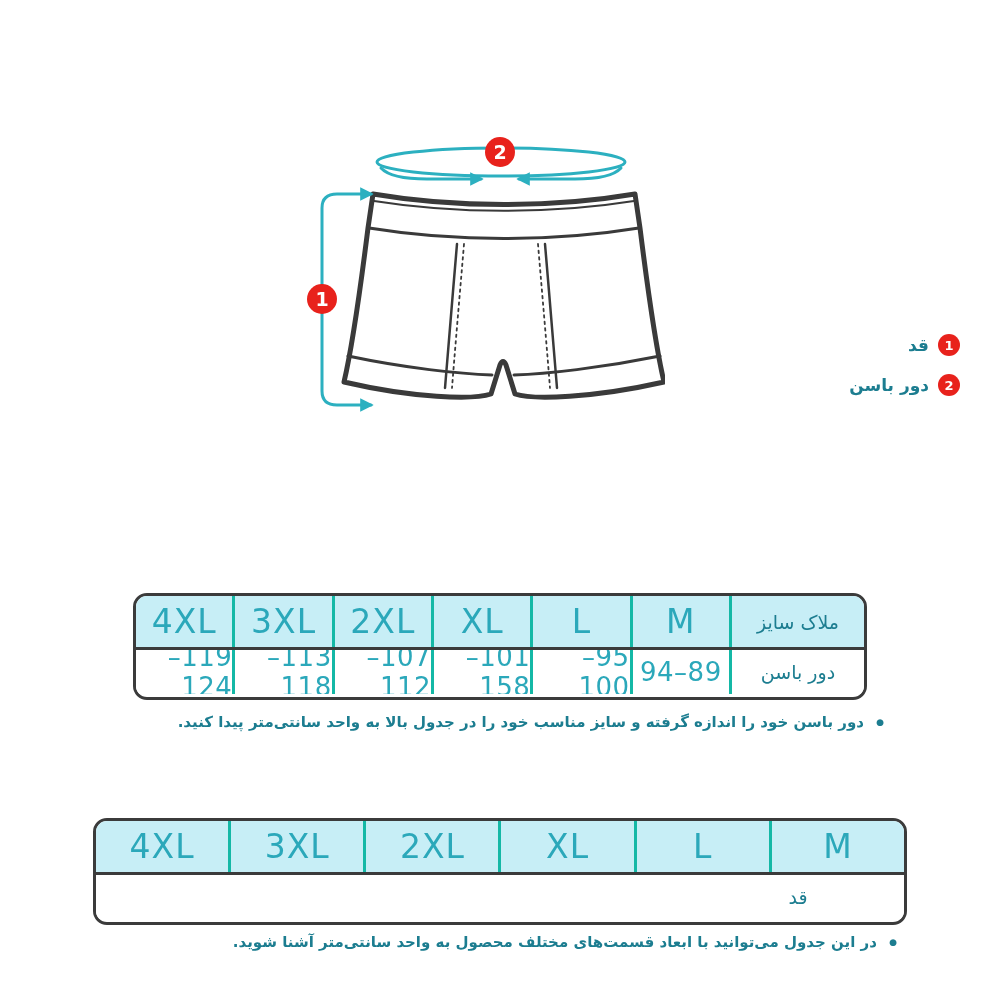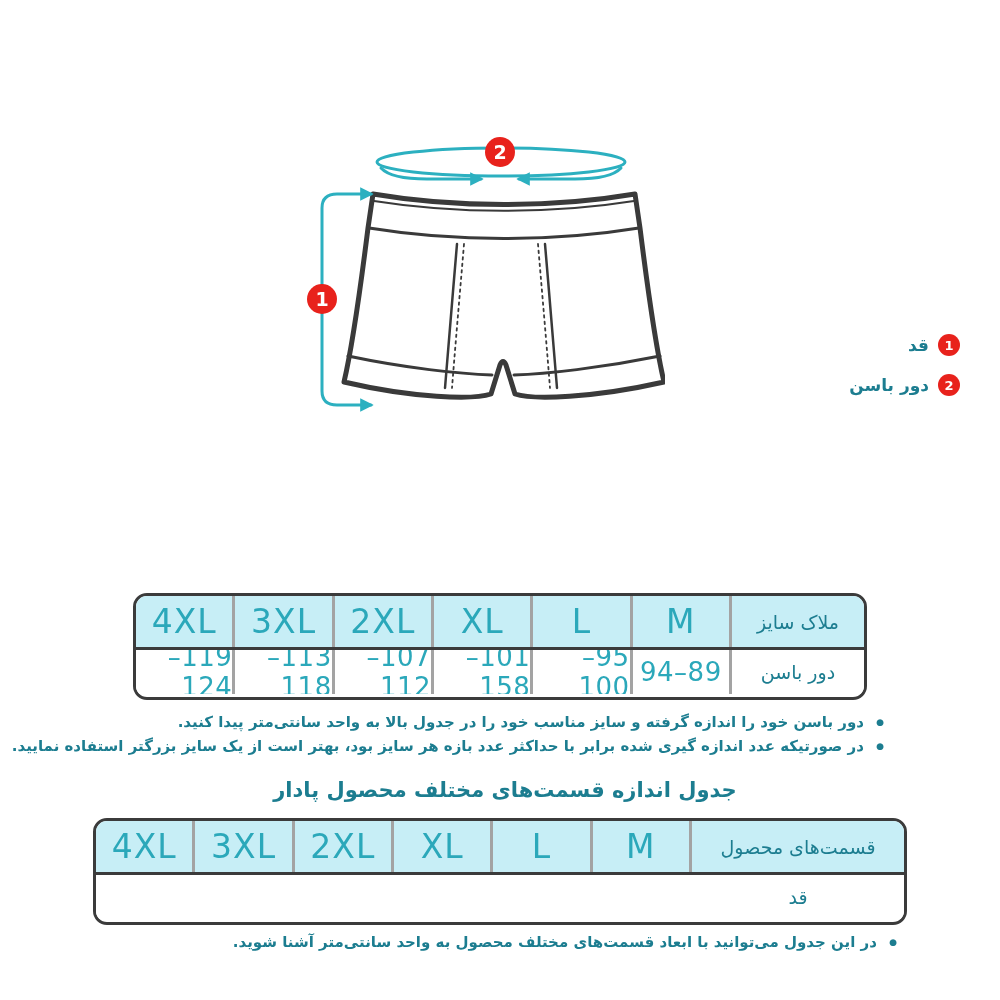--- a/index.html
+++ b/index.html
@@ -23,21 +23,21 @@
   #title2 { left:255px; top:778px; width:500px; }
 
   .size-table { position:absolute; direction:rtl; border:3px solid #3b3b3b; border-radius:14px;
                 overflow:hidden; background:#fff; }
   #table1 { left:133px; top:593px; width:734px; height:107px; }
   #table2 { left:93px;  top:818px; width:814px; height:107px; }
   .t-row  { display:flex; width:100%; }
   .t-head { background:#c7eef6; border-bottom:3px solid #3b3b3b; height:54px; }
   .t-body { height:44px; background:#fff; }
   .t-cell { flex:1 1 0; display:flex; align-items:center; justify-content:center; overflow:hidden; }
-  .t-cell:not(:first-child) { border-right:3px solid #a3a3a3; }
+  .t-cell:not(:first-child) { border-right:3px solid #14b8a6; }
   .t-label { flex:0 0 132px; font-size:19px; font-weight:normal; color:#1c7d90; }
   #table2 .t-label { flex:0 0 212px; }
   .t-size { font-size:33px; color:#2ba8ba; letter-spacing:1px; }
   .t-num  { font-size:26px; color:#2ba8ba; letter-spacing:0.5px; }
   #table2 .t-num { font-size:28px;margin-top:45px; }
 
   .notes { position:absolute; direction:rtl; color:#1c7d90;
            font-weight:bold; font-size:15px; line-height:24px; }
   #notes1 { right:116px; top:710px; width:870px; }
   #notes3 { right:103px; top:930px; width:880px; }
@@ -118,31 +118,25 @@
       <div class="t-cell t-num">113–118</div>
       <div class="t-cell t-num">119–124</div>
     </div>
   </div>
 
   <div id="notes1" class="notes">
     <div class="note-line">
       <span class="bullet">●</span>
       <span>دور باسن خود را اندازه گرفته و سایز مناسب خود را در جدول بالا به واحد سانتی‌متر پیدا کنید.</span>
     </div>
-    <div class="note-line">
-      <span class="bullet">●</span>
-      <span>در صورتیکه عدد اندازه گیری شده برابر با حداکثر عدد بازه هر سایز بود، بهتر است از یک سایز بزرگتر استفاده نمایید.</span>
-    </div>
   </div>
 
-  <div id="title2" class="sec-title">جدول اندازه قسمت‌های مختلف محصول پادار</div>
 
   <div id="table2" class="size-table">
     <div class="t-row t-head">
-      <div class="t-cell t-label">قسمت‌های محصول</div>
       <div class="t-cell t-size">M</div>
       <div class="t-cell t-size">L</div>
       <div class="t-cell t-size">XL</div>
       <div class="t-cell t-size">2XL</div>
       <div class="t-cell t-size">3XL</div>
       <div class="t-cell t-size">4XL</div>
     </div>
     <div class="t-row t-body">
       <div class="t-cell t-label">قد</div>
       <div class="t-cell t-num">34</div>

